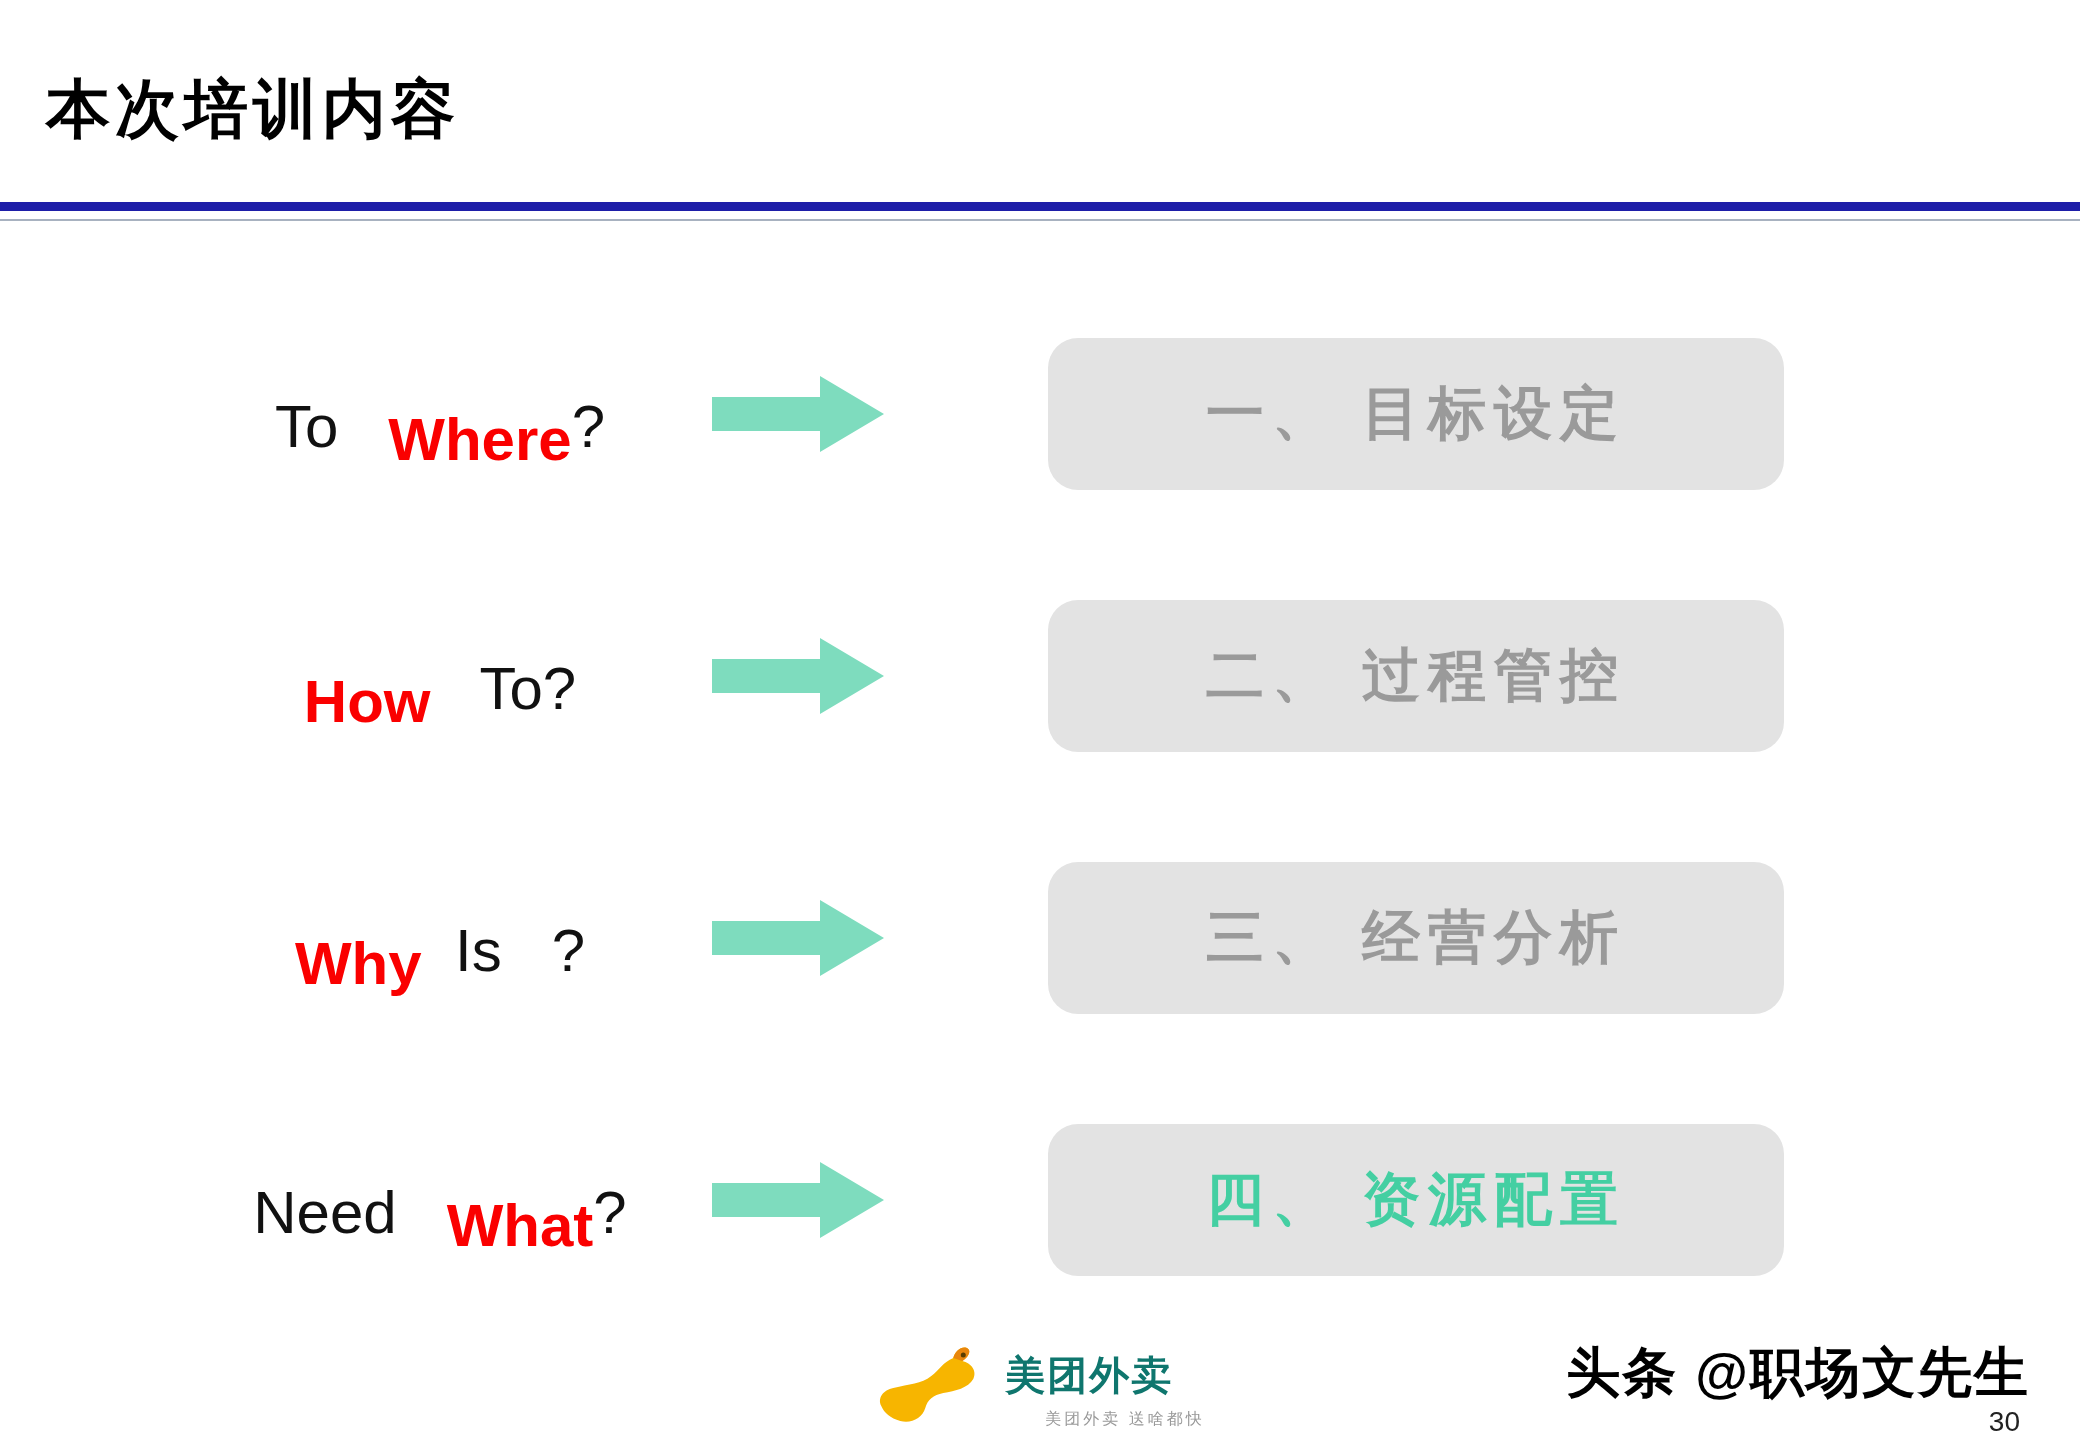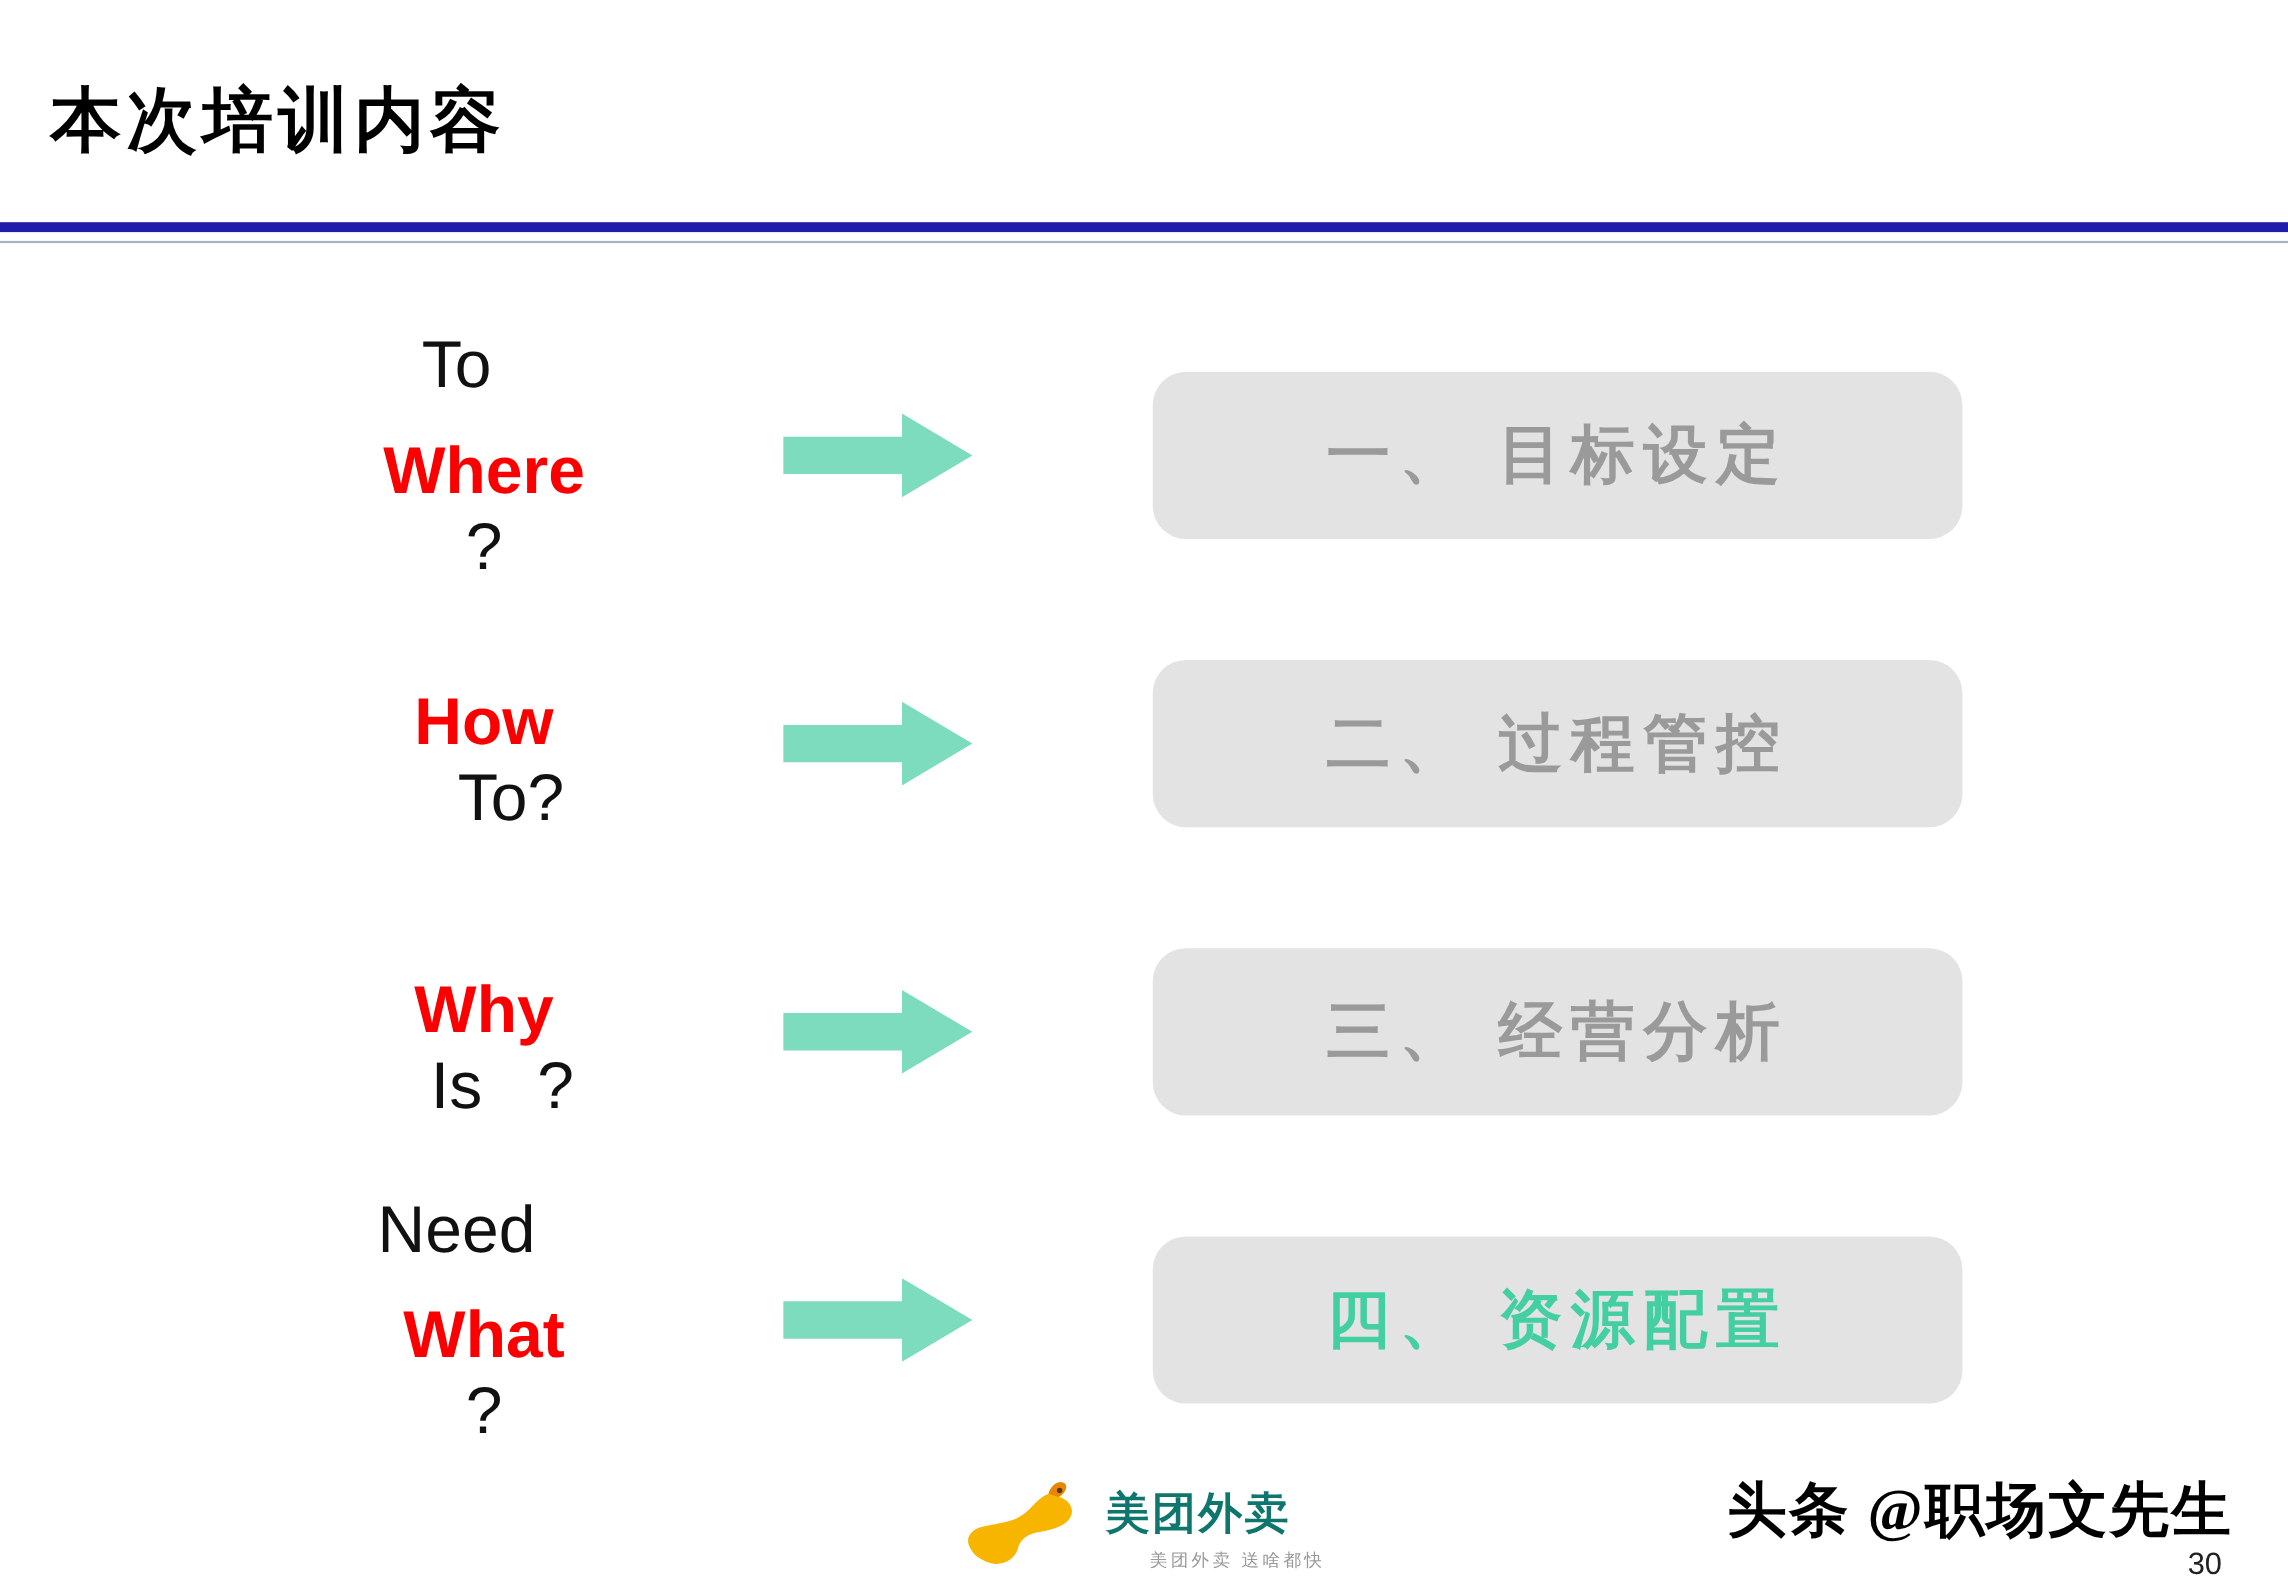--- a/index.html
+++ b/index.html
@@ -47,30 +47,29 @@
     height: 152px;
   }
   .row-0 { top: 338px; }
   .row-1 { top: 600px; }
   .row-2 { top: 862px; }
   .row-3 { top: 1124px; }
 
   .question {
     position: absolute;
     left: 170px;
-    top: 0;
+    top: 12px;
     width: 540px;
     height: 152px;
     display: flex;
     align-items: center;
     justify-content: center;
     font-size: 60px;
     color: #111111;
     white-space: pre;
-    flex-direction: column;
   }
   .q-red { color: #fa0000; font-weight: bold; margin-top: 27px; }
 
   .arrow {
     position: absolute;
     left: 712px;
     top: 38px;
     width: 172px;
     height: 76px;
     fill: #7edcbe;
@@ -119,21 +118,20 @@
     margin-left: 40px;
   }
   .watermark {
     position: absolute;
     right: 50px;
     bottom: 30px;
     font-size: 54px;
     font-weight: bold;
     color: #000000;
     letter-spacing: 2px;
-    font-family: Liberation Serif, serif;
   }
   .page-number {
     position: absolute;
     right: 60px;
     bottom: 2px;
     font-size: 28px;
     color: #222222;
   }
 </style>
 </head>

